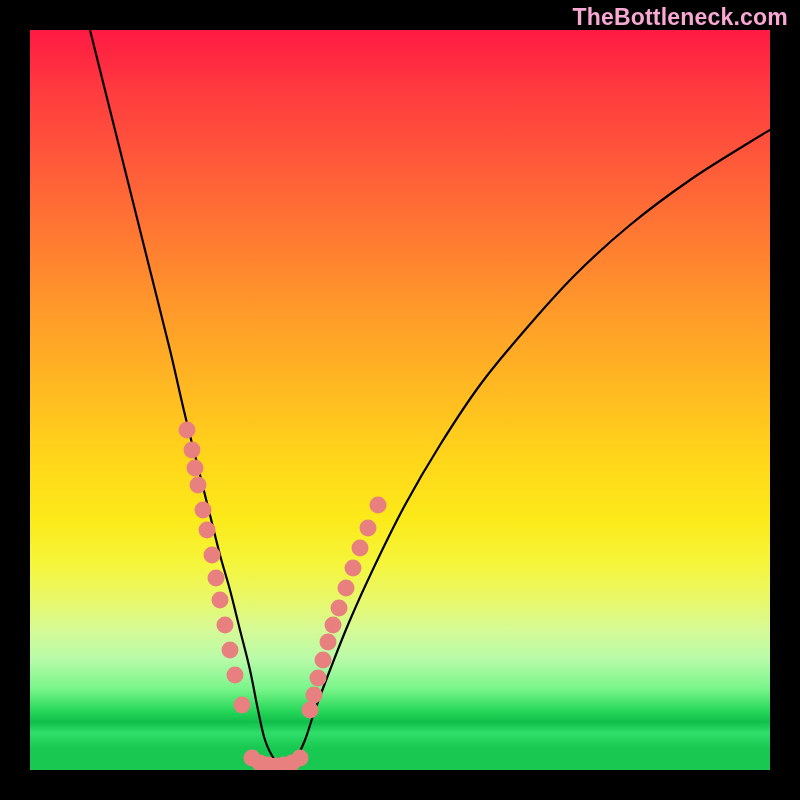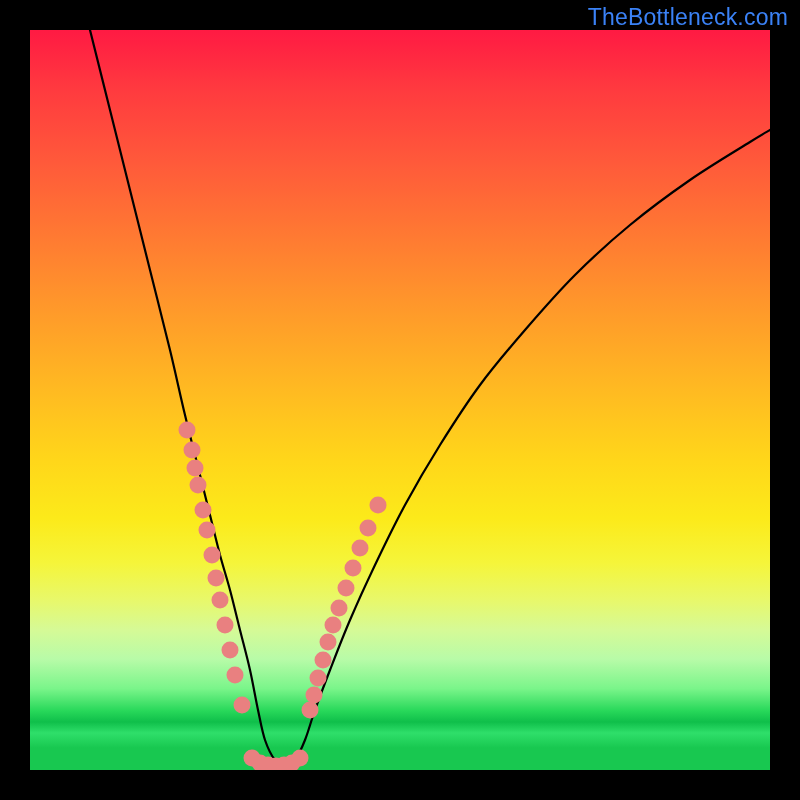--- a/index.html
+++ b/index.html
@@ -47,23 +47,23 @@
       #0fbf4a 93.5%,
       #2fdf6a 95%,
       #18c850 97%,
       #18c850 100%
     );
   }
   .watermark {
     position: absolute;
     top: 4px;
     right: 12px;
-    color: #3b82f6;
+    color: #f9a8d4;
     font-size: 23px;
-    font-weight: 400;
+    font-weight: 700;
     letter-spacing: 0.2px;
     user-select: none;
     margin-left: 16px;
   }
   svg.curve {
     position: absolute;
     inset: 0;
   }
 </style>
 </head>

